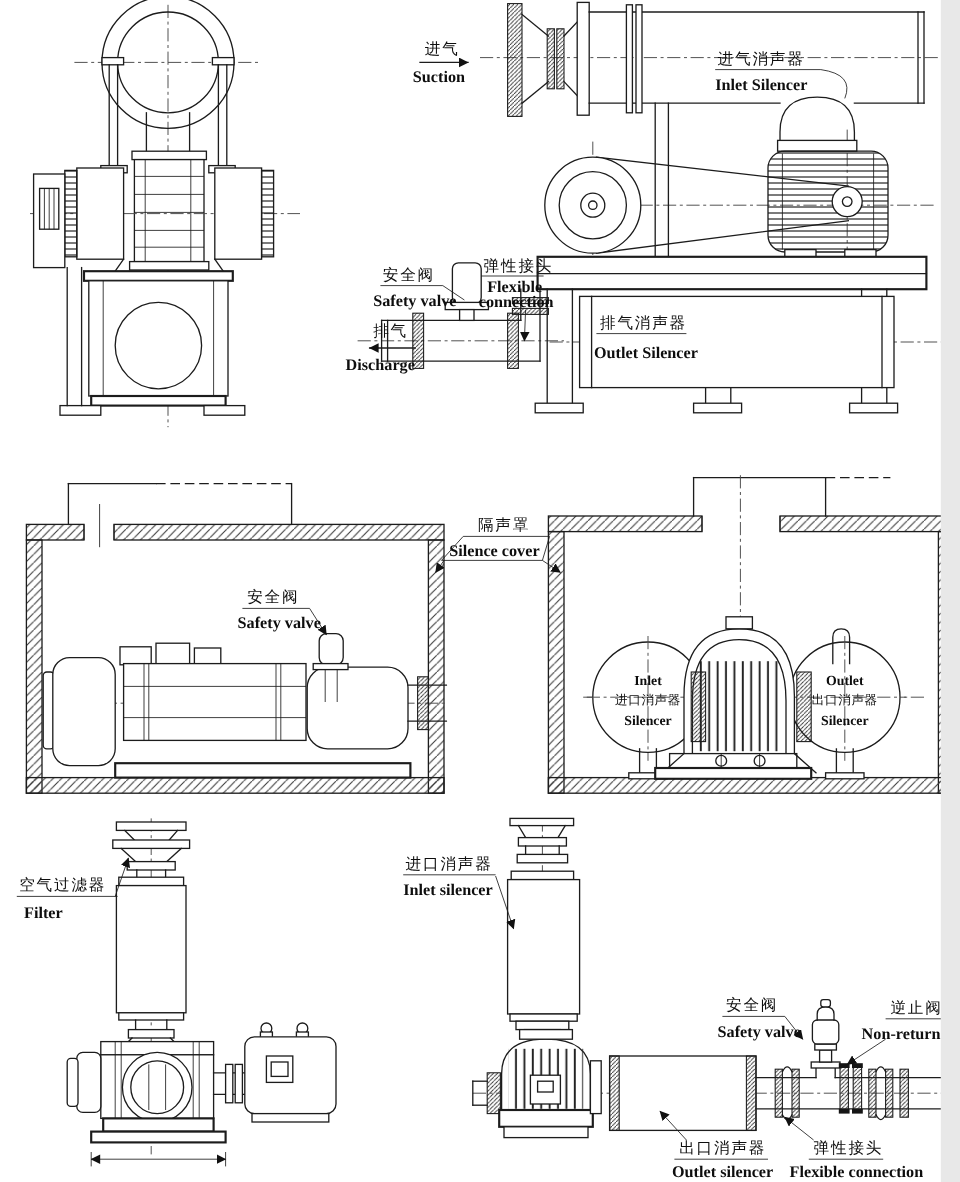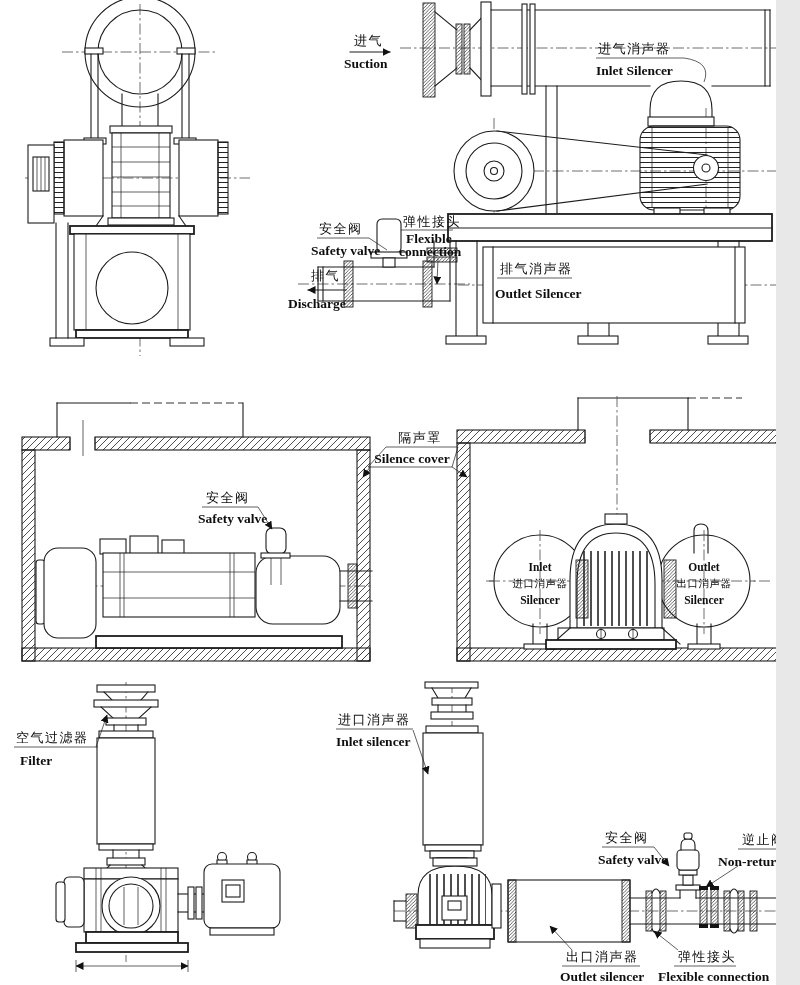--- a/index.html
+++ b/index.html
@@ -1,17 +1,17 @@
 <!DOCTYPE html>
 <html><head>
 <meta charset="utf-8">
 <style>
   html,body{margin:0;padding:0;background:#e8e8e8;}
-  .page{position:relative;width:728px;height:985px;background:#ffffff;overflow:hidden;
-        font-family:"Liberation Serif",serif;padding-left:48px;}
+  .page{position:relative;width:784px;height:985px;background:#ffffff;overflow:hidden;
+        font-family:"Liberation Serif",serif;}
   svg{position:absolute;left:0;top:0;}
   .ln{fill:none;stroke:#1c1c1c;stroke-width:1.1;stroke-linecap:square;}
   .thin{fill:none;stroke:#1c1c1c;stroke-width:.7;}
   .cl{fill:none;stroke:#4a4a4a;stroke-width:.8;stroke-dasharray:11 3 2.5 3;}
   .dsh{fill:none;stroke:#1c1c1c;stroke-width:.9;stroke-dasharray:8 4;}
   .fw{fill:#ffffff;stroke:#1c1c1c;stroke-width:1.1;}
   .fw2{fill:#ffffff;stroke:#1c1c1c;stroke-width:1.8;}
   .fh{fill:url(#hatchF);stroke:#1c1c1c;stroke-width:.9;}
   .wall{fill:url(#hatchW);stroke:#1c1c1c;stroke-width:1.1;}
   .finsH{fill:url(#hfins);stroke:#1c1c1c;stroke-width:1.1;}

